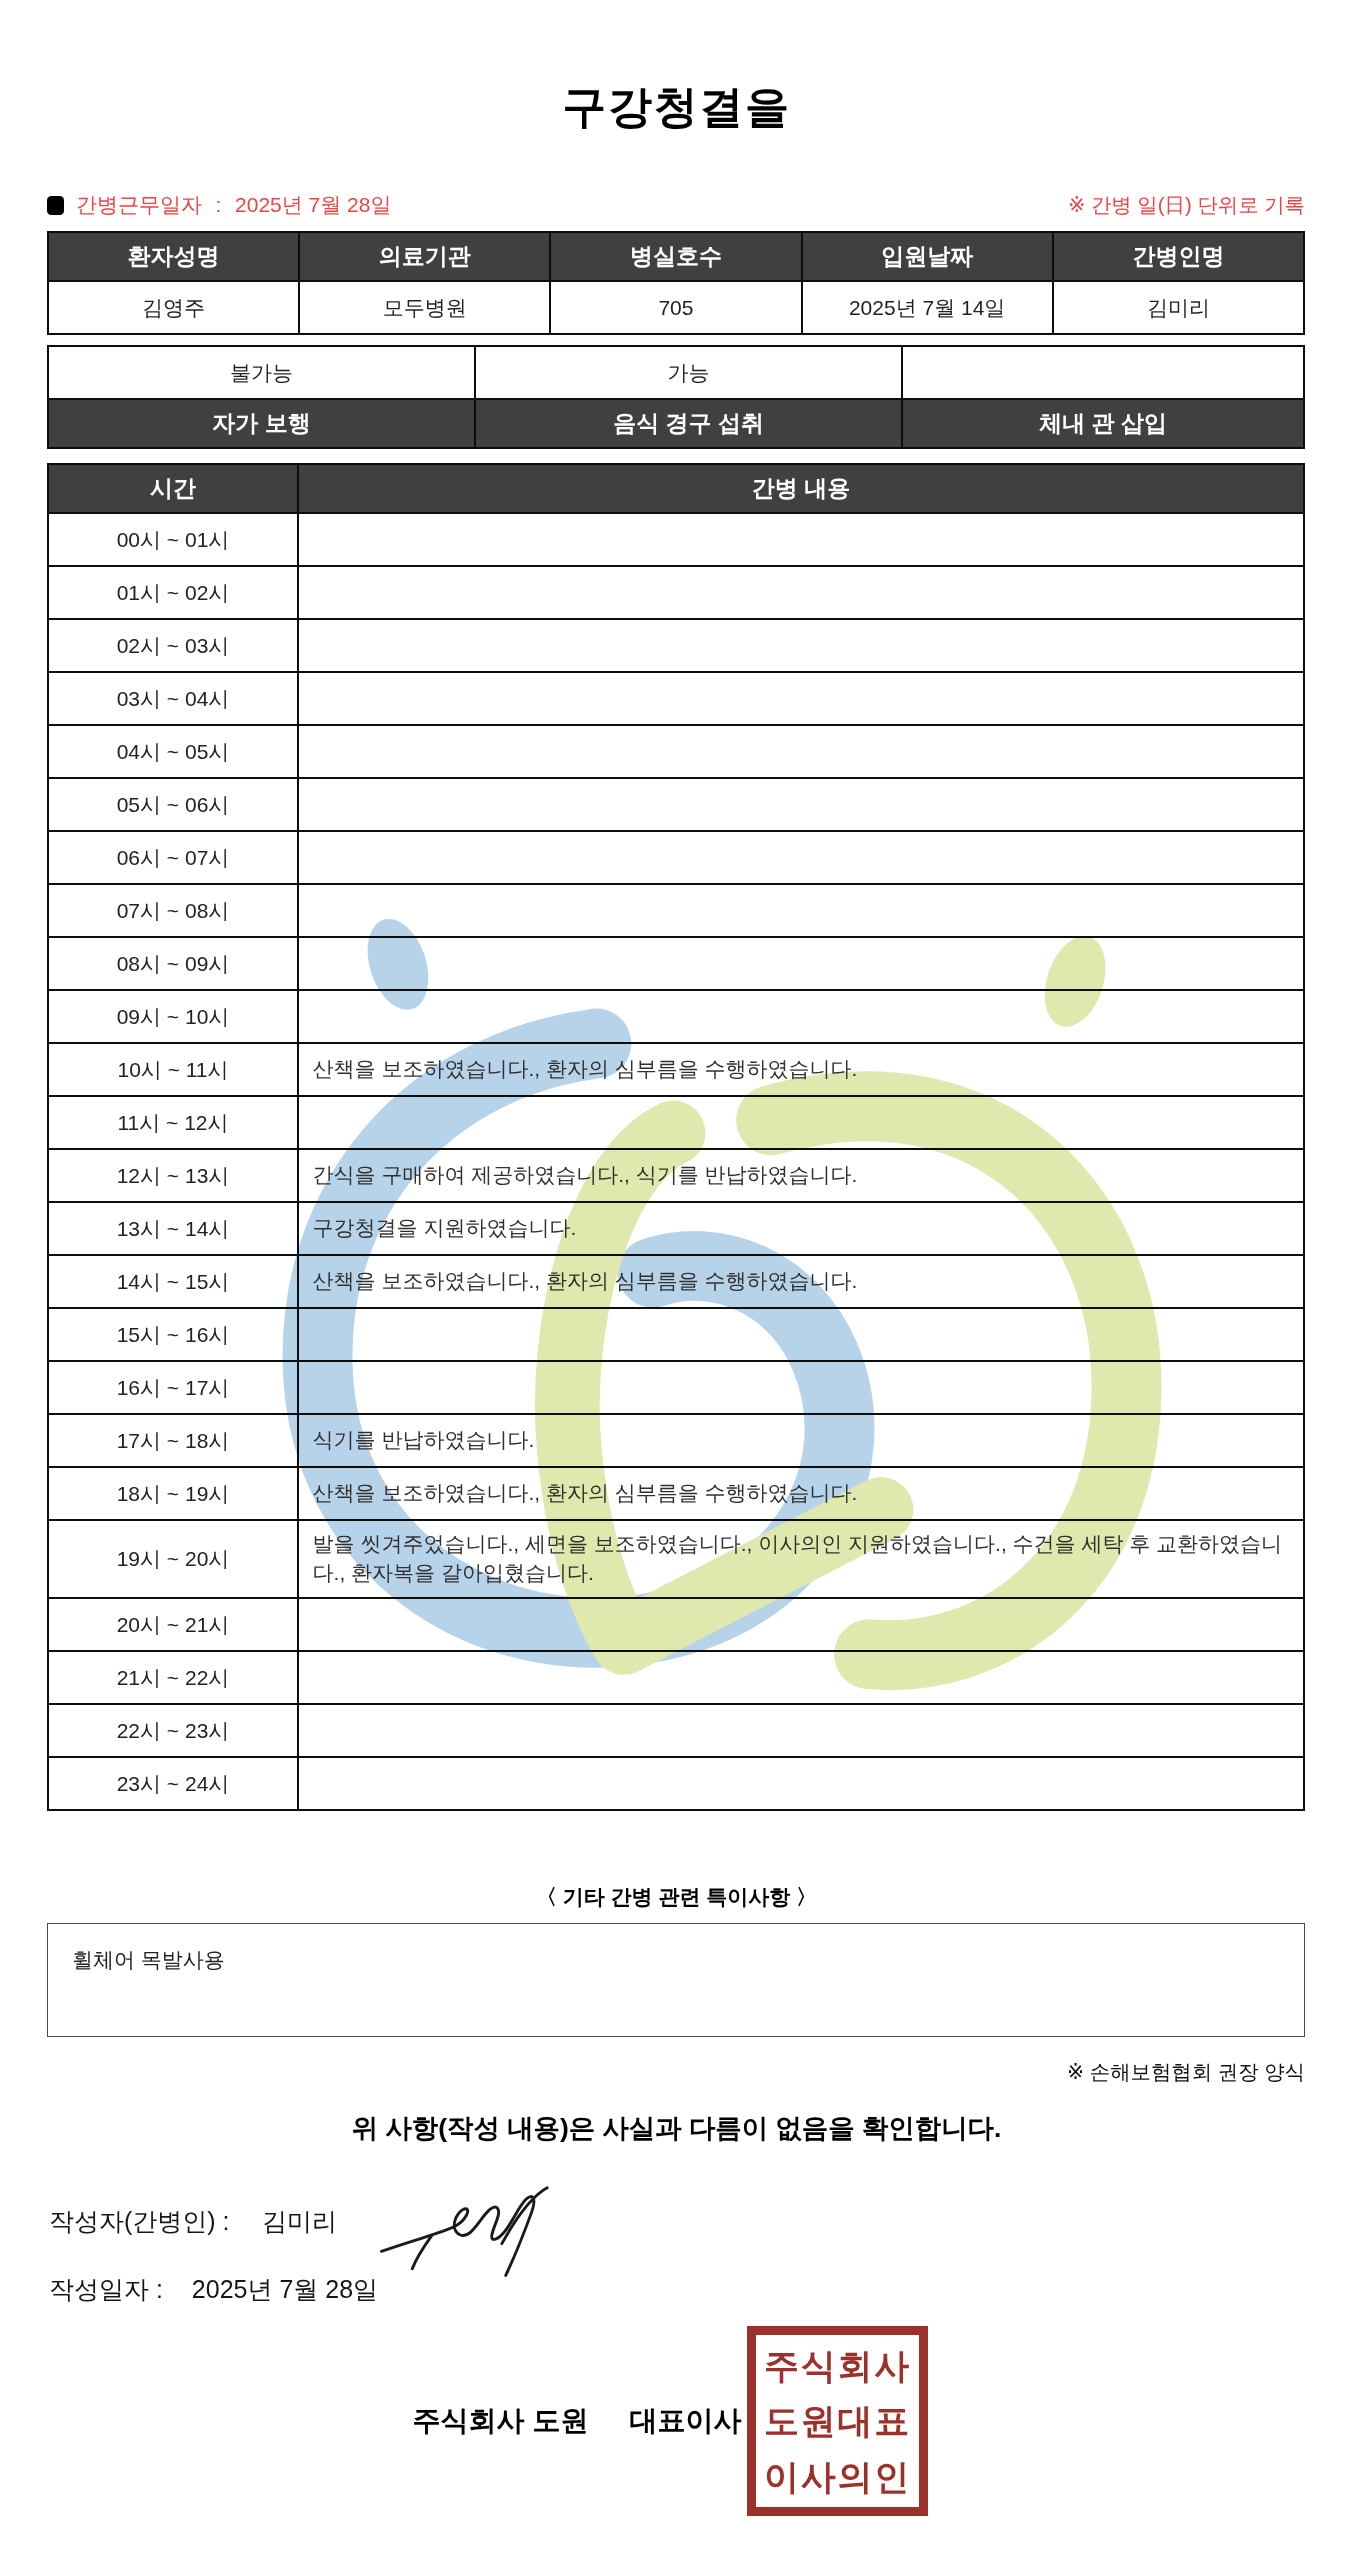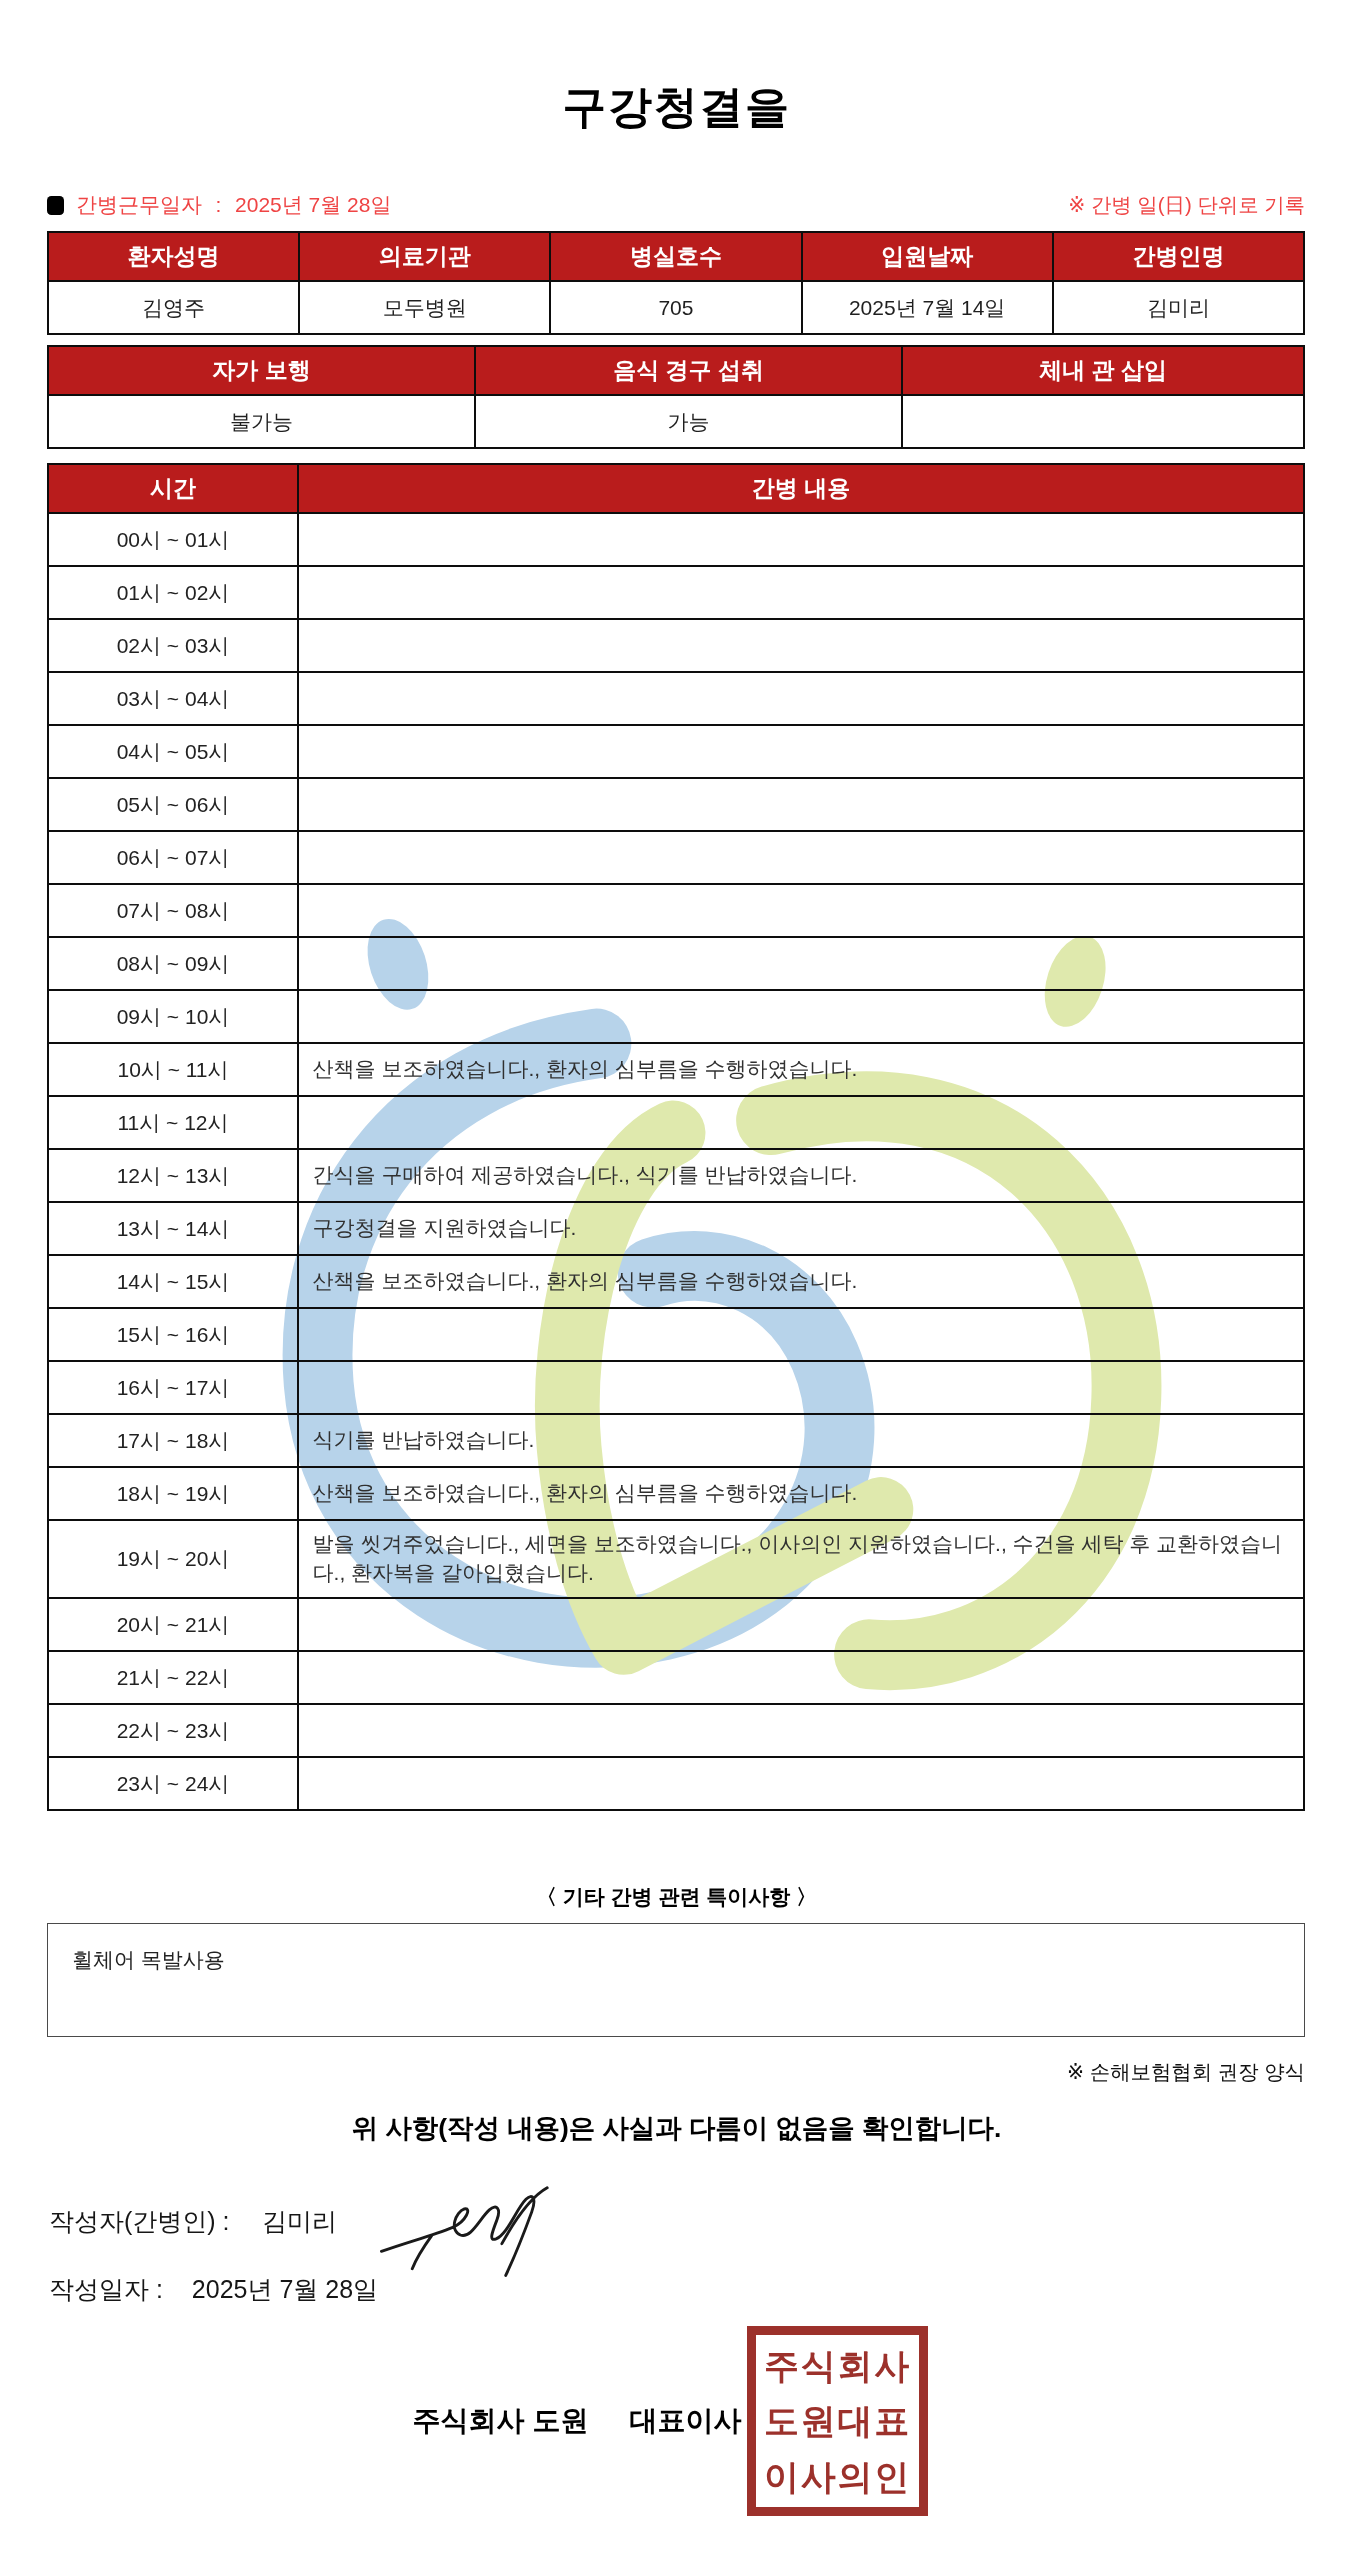--- a/index.html
+++ b/index.html
@@ -28,21 +28,21 @@
   .bullet{
     display:inline-block;width:17px;height:19px;background:#000;border-radius:4.3px;margin-right:12px;
   }
   .meta-sep{margin:0 13.6px;}
   .meta-note{font-size:20.4px;}
 
   table{border-collapse:collapse;table-layout:fixed;}
   .grid{left:47px;width:1258px;}
   .grid th,.grid td{border:2.6px solid #0d0d0d;box-sizing:border-box;}
   .grid th{
-    background:#b91c1c;color:#ffffff;font-size:23px;font-weight:700;
+    background:#404040;color:#ffffff;font-size:23px;font-weight:700;
     text-align:center;height:49px;
   }
   .grid td{
     background:transparent;font-size:21px;color:#1f1f1f;
     text-align:center;height:53px;
   }
   .patient-table{top:231px;}
   .status-table{top:345px;}
   .schedule-table{top:463px;}
   .schedule-table td.time{width:250px;text-align:center;font-size:21px;color:#222;}
@@ -139,28 +139,28 @@
     </table>
 
   <table class="layer grid status-table">
     <colgroup>
         <col style="width:34%">
         <col style="width:34%">
         <col style="width:32%">
       </colgroup>
     <tbody>
         <tr>
+      <td>불가능</td>
+      <td>가능</td>
+      <td></td>
+    </tr>
+    <tr>
       <th>자가 보행</th>
       <th>음식 경구 섭취</th>
       <th>체내 관 삽입</th>
-    </tr>
-    <tr>
-      <td>불가능</td>
-      <td>가능</td>
-      <td></td>
     </tr>
   </tbody>
     </table>
 
   <table class="layer grid schedule-table">
     <colgroup>
         <col style="width:250px">
         <col>
       </colgroup>
     <thead>

